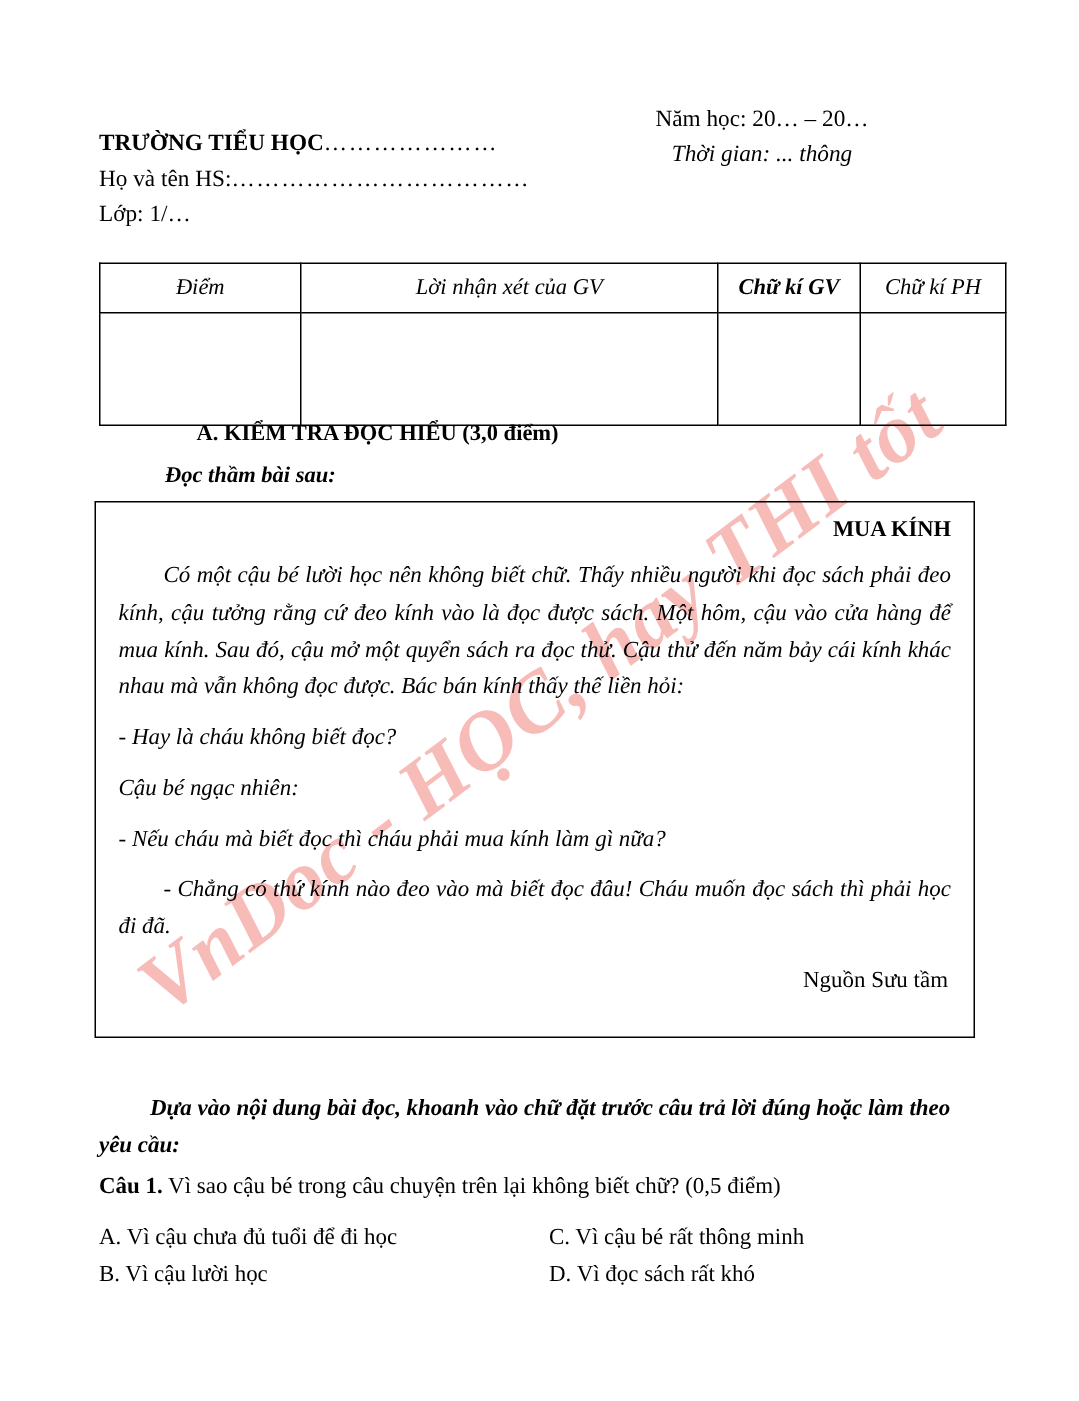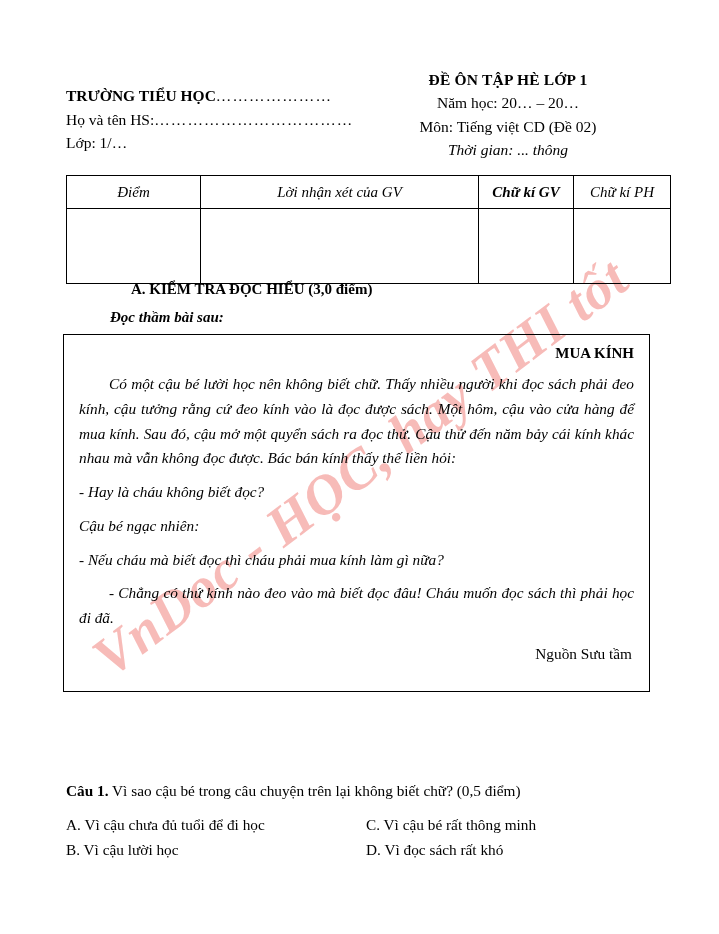--- a/index.html
+++ b/index.html
@@ -203,23 +203,21 @@
       <div class="header-left">
         <div class="school-line">
           <span>TRƯỜNG TIỂU HỌC</span><span class="dots-a">…………………</span>
         </div>
         <div class="name-line">
           <span>Họ và tên HS:</span><span class="dots-b">………………………………</span>
         </div>
         <div class="class-line">Lớp: 1/…</div>
       </div>
       <div class="header-right">
-        <div class="exam-title">ĐỀ ÔN TẬP HÈ LỚP 1</div>
         <div class="exam-sub">Năm học: 20… – 20…</div>
-        <div class="exam-sub">Môn: Tiếng việt CD (Đề 02)</div>
         <div class="exam-time">Thời gian: ... thông</div>
       </div>
     </div>
 
     <table class="grade-table">
       <tbody>
           <tr class="hrow">
         <td class="col-diem">Điểm</td>
         <td class="col-loi">Lời nhận xét của GV</td>
         <td class="col-gv">Chữ kí GV</td>
@@ -240,20 +238,21 @@
     <div class="passage-box">
       <div class="passage-title">MUA KÍNH</div>
       <p class="passage-p indent">Có một cậu bé lười học nên không biết chữ. Thấy nhiều người khi đọc sách phải đeo kính, cậu tưởng rằng cứ đeo kính vào là đọc được sách. Một hôm, cậu vào cửa hàng để mua kính. Sau đó, cậu mở một quyển sách ra đọc thử. Cậu thử đến năm bảy cái kính khác nhau mà vẫn không đọc được. Bác bán kính thấy thế liền hỏi:</p>
       <p class="passage-p">- Hay là cháu không biết đọc?</p>
       <p class="passage-p">Cậu bé ngạc nhiên:</p>
       <p class="passage-p">- Nếu cháu mà biết đọc thì cháu phải mua kính làm gì nữa?</p>
       <p class="passage-p indent">- Chẳng có thứ kính nào đeo vào mà biết đọc đâu! Cháu muốn đọc sách thì phải học đi đã.</p>
       <div class="passage-source">Nguồn Sưu tầm</div>
     </div>
 
+    <div class="instruction">Dựa vào nội dung bài đọc, khoanh vào chữ đặt trước câu trả lời đúng hoặc làm theo yêu cầu:</div>
 
     <div class="question">
       <span class="qlabel">Câu 1.</span>
       <span>Vì sao cậu bé trong câu chuyện trên lại không biết chữ? (0,5 điểm)</span>
     </div>
 
     <div class="answers">
       <div class="ans-row">
         <div class="ans-left">A. Vì cậu chưa đủ tuổi để đi học</div>
         <div class="ans-right">C. Vì cậu bé rất thông minh</div>

